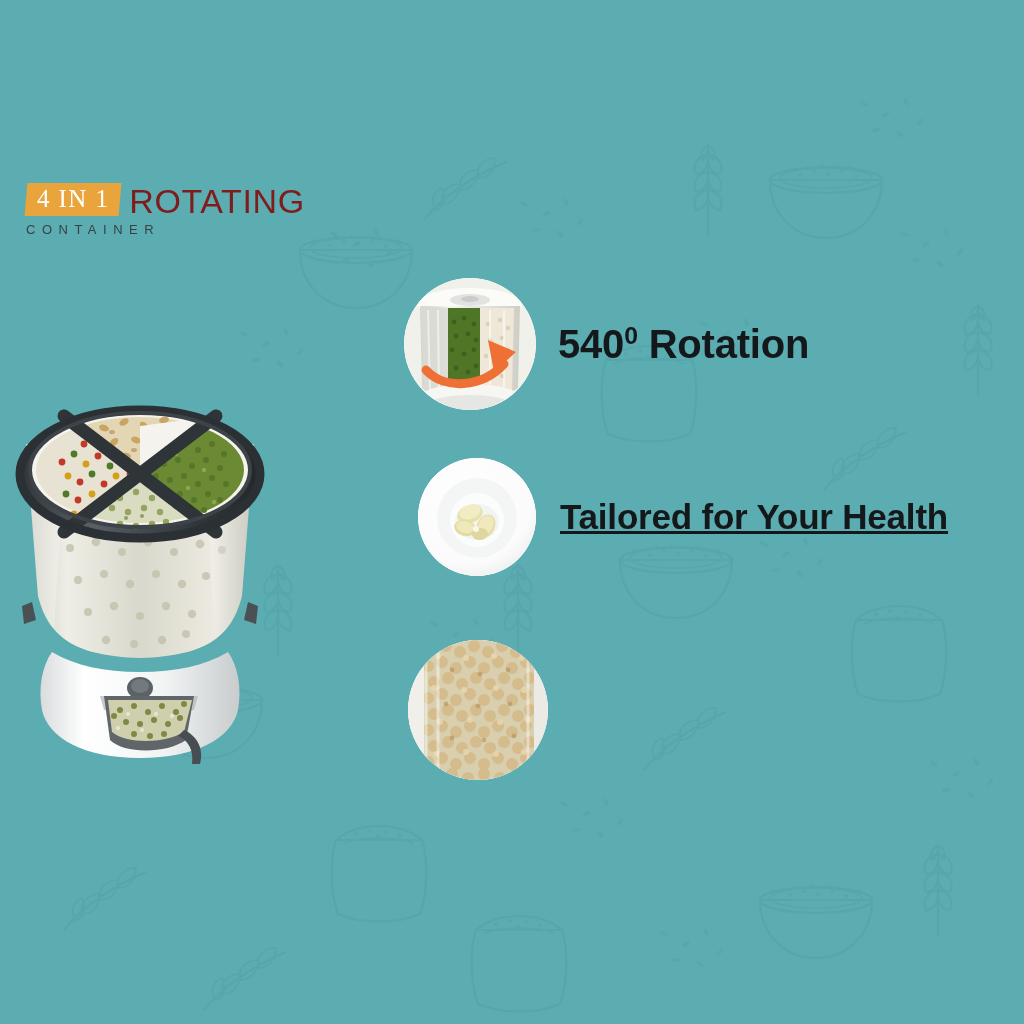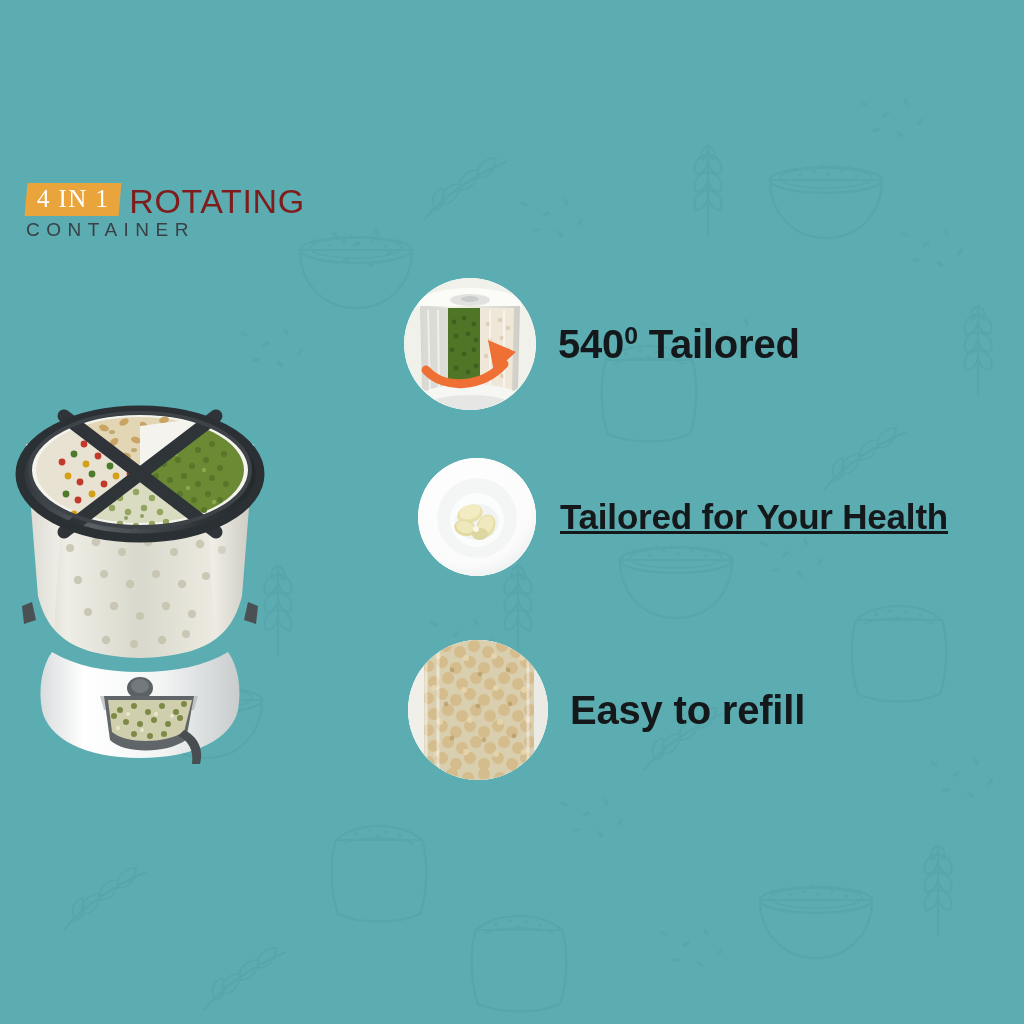--- a/index.html
+++ b/index.html
@@ -67,21 +67,21 @@
     color:#2b3034;
     font-size:33px;
     font-weight:700;
     letter-spacing:.2px;
     line-height:36px;
     white-space:nowrap;
   }
   .container-word {
     margin-top:3px;
     color:#3a4146;
-    font-size:19px;
+    font-size:13px;
     font-weight:400;
     letter-spacing:6.5px;
     line-height:22px;
     white-space:nowrap;
   }
 
   
   .feature {
     position:absolute;
     display:flex;
@@ -562,21 +562,21 @@
 
           <ellipse cx="66" cy="118" rx="48" ry="12" fill="#f6f6f3"></ellipse>
           <ellipse cx="66" cy="126" rx="40" ry="9" fill="#e6e7e4"></ellipse>
 
           <path d="M22 92 C40 112 78 110 100 86" fill="none" stroke="#ef7034" stroke-width="9" stroke-linecap="round"></path>
           <path d="M84 62 L112 74 L90 94 Z" fill="#ef7034"></path>
         </g>
       </svg>
     </div>
     <div class="feature-label label-1">
-      <span>540</span><span class="deg">0</span><span> Tailored</span>
+      <span>540</span><span class="deg">0</span><span> Rotation</span>
     </div>
   </div>
 
   <div class="feature feature-2">
     <div class="thumb thumb-2">
       <svg viewBox="0 0 118 118" width="118" height="118">
         <defs>
           <clipPath id="c2">
               <circle cx="59" cy="59" r="59"></circle>
             </clipPath>
@@ -729,16 +729,15 @@
             <line x1="18" y1="0" x2="18" y2="140"></line>
               <line x1="30" y1="0" x2="30" y2="140"></line>
             <line x1="120" y1="0" x2="120" y2="140"></line>
               <line x1="130" y1="0" x2="130" y2="140"></line>
           </g>
           <rect x="0" y="0" width="16" height="140" fill="#f0efea"></rect>
           <rect x="126" y="0" width="14" height="140" fill="#eceae4"></rect>
         </g>
       </svg>
     </div>
-    <div class="feature-label label-3">Easy to refill</div>
   </div>
 
 </div>
 
 </body></html>

